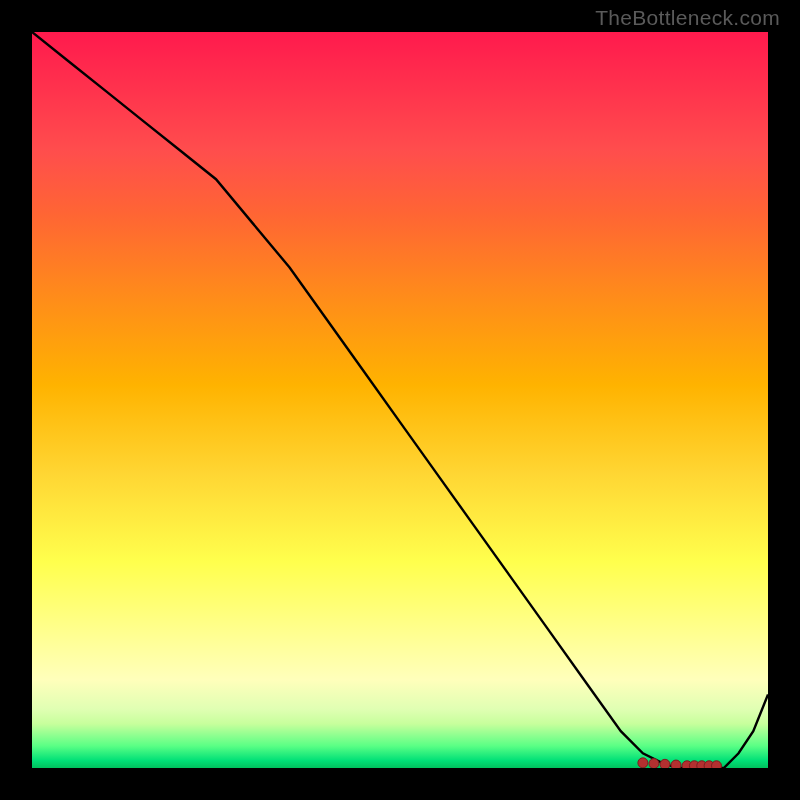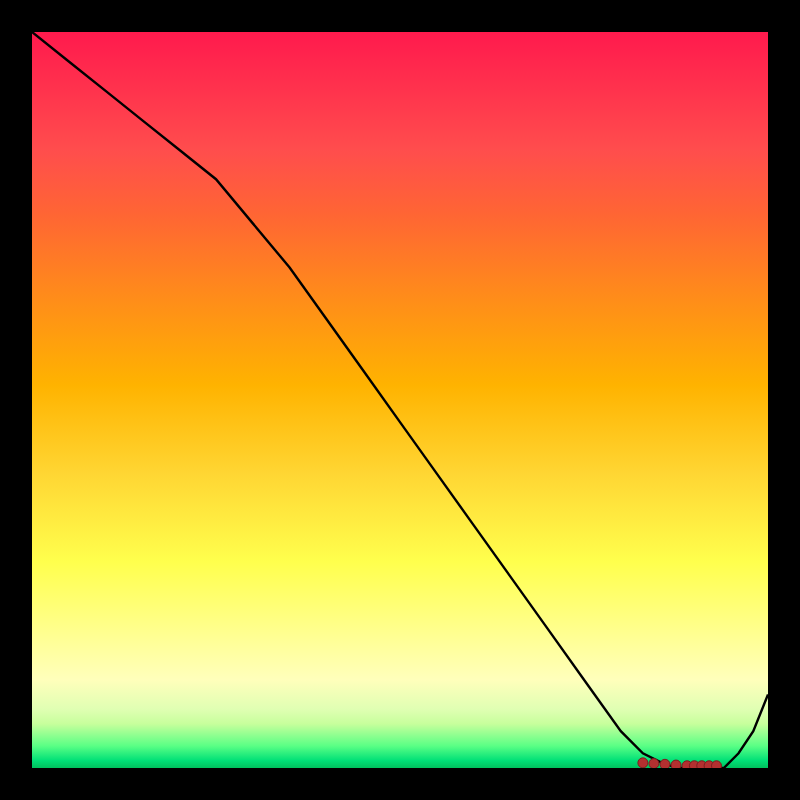--- a/index.html
+++ b/index.html
@@ -57,20 +57,21 @@
     top: 32px;
     width: 736px;
     height: 736px;
     z-index: 2;
   }
 </style>
 </head>
 <body>
 <div class="container">
 
+  <div class="watermark">TheBottleneck.com</div>
 
   <div class="plot-area"></div>
 
   <svg class="curve" viewBox="0 0 736 736" preserveAspectRatio="none">
     <path id="curve-path" fill="none" stroke="#000000" stroke-width="2.4" d="M0.00 0.00 L36.80 29.44 L73.60 58.88 L110.40 88.32 L147.20 117.76 L184.00 147.20 L220.80 191.36 L257.60 235.52 L294.40 287.04 L331.20 338.56 L368.00 390.08 L404.80 441.60 L441.60 493.12 L478.40 544.64 L515.20 596.16 L552.00 647.68 L588.80 699.20 L610.88 721.28 L632.96 732.32 L647.68 736.00 L662.40 736.00 L677.12 736.00 L691.84 736.00 L706.56 721.28 L721.28 699.20 L736.00 662.40"></path>
     <g id="markers">
         <circle cx="610.88" cy="730.85" r="5" fill="#b33030" stroke="#7a1f1f" stroke-width="1"></circle>
         <circle cx="621.92" cy="731.58" r="5" fill="#b33030" stroke="#7a1f1f" stroke-width="1"></circle>
         <circle cx="632.96" cy="732.32" r="5" fill="#b33030" stroke="#7a1f1f" stroke-width="1"></circle>
         <circle cx="644.00" cy="733.06" r="5" fill="#b33030" stroke="#7a1f1f" stroke-width="1"></circle>

